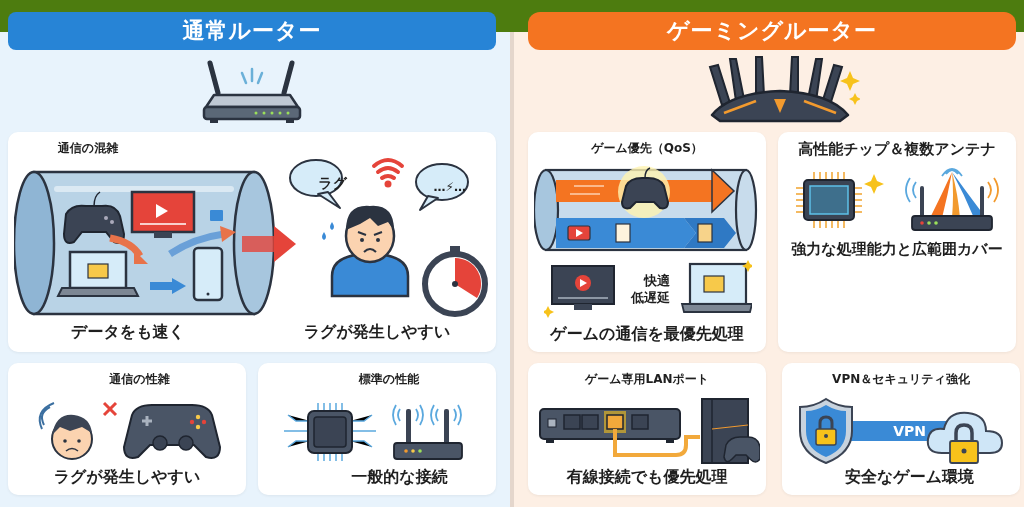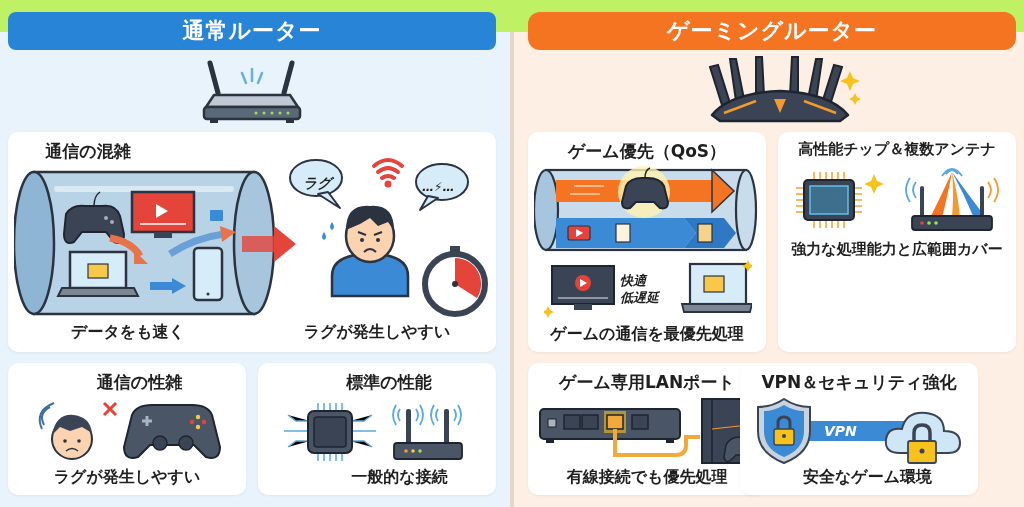--- a/index.html
+++ b/index.html
@@ -1,30 +1,30 @@
 <!DOCTYPE html>
 <html><head>
 <meta charset="utf-8">
 <style>
   * { box-sizing: border-box; margin: 0; padding: 0; }
   html, body { width: 1024px; height: 507px; overflow: hidden; background: #ffffff; font-family: "DejaVu Sans", "Liberation Sans", sans-serif; }
-  .root { position: relative; width: 1024px; height: 507px; background: #bef264; }
+  .root { position: relative; width: 1024px; height: 507px; background: #4d7c0f; }
   .panel { position: absolute; top: 32px; height: 475px; }
   .panel.left { left: 0; width: 510px; background: #e8f3fc; }
   .panel.right { left: 514px; width: 510px; background: #fdefe4; }
   .divider { position: absolute; left: 510px; top: 32px; width: 4px; height: 475px; background: #e4d6cc; }
   .hdr { position: absolute; top: 12px; height: 38px; border-radius: 8px; color: #fff; font-weight: bold; font-size: 22px; display: flex; align-items: center; justify-content: center; letter-spacing: 1px; }
   .hdr.left { left: 8px; width: 488px; background: #2784d6; }
   .hdr.right { left: 528px; width: 488px; background: #f47421; border-radius: 12px; }
   .hero { position: absolute; top: 55px; width: 120px; height: 70px; }
   .card { position: absolute; background: #ffffff; border-radius: 10px; box-shadow: 0 1px 3px rgba(0,0,0,0.06); }
-  .card-title { position: absolute; left: 0; right: 0; text-align: center; font-weight: bold; font-size: 17px; color: #1f1f1f; }
+  .card-title { position: absolute; left: 0; right: 0; text-align: center; font-weight: bold; font-size: 12px; color: #1f1f1f; }
   .card-caption { position: absolute; left: 0; right: 0; text-align: center; font-weight: bold; font-size: 16px; color: #1f1f1f; }
   .illus { position: absolute; }
-  .small-label { position: absolute; font-weight: bold; font-size: 13px; color: #1f1f1f; text-align: left; line-height: 17px; font-style: italic; }
+  .small-label { position: absolute; font-weight: bold; font-size: 13px; color: #1f1f1f; text-align: right; line-height: 17px; }
 </style>
 </head>
 <body>
 
 <div class="root">
 
   <div class="panel left"></div>
   <div class="divider"></div>
   <div class="panel right"></div>
 
@@ -329,21 +329,21 @@
       <g>
         <rect x="166" y="4" width="46" height="64" fill="#3b4454" stroke="#1f2530" stroke-width="2"></rect>
         <line x1="176" y1="4" x2="176" y2="68" stroke="#1f2530" stroke-width="1.5"></line>
         <line x1="176" y1="34" x2="212" y2="30" stroke="#f29a2e" stroke-width="1"></line>
       </g>
       <path d="M190 50 Q194 42 204 42 L212 42 Q222 42 224 52 L224 64 Q220 70 214 64 L210 60 L200 60 L196 64 Q190 70 188 62 Z" fill="#4a5566" stroke="#1f2530" stroke-width="1.5"></path>
     </svg>
     <div class="card-caption" style="top:104px;">有線接続でも優先処理</div>
   </div>
 
-  <div class="card" style="left:740px; top:363px; width:238px; height:132px;">
+  <div class="card" style="left:782px; top:363px; width:238px; height:132px;">
     <div class="card-title" style="top:8px;">VPN＆セキュリティ強化</div>
     <svg class="illus" style="left:14px; top:34px; width:210px; height:68px;" viewBox="0 0 210 68">
       <rect x="50" y="24" width="100" height="20" fill="#3a8ad6"></rect>
       <g>
         <path d="M30 2 Q42 10 56 10 L56 34 Q56 56 30 66 Q4 56 4 34 L4 10 Q18 10 30 2 Z" fill="#c8d3de" stroke="#3b4454" stroke-width="2"></path>
         <path d="M30 8 Q40 14 50 14 L50 34 Q50 52 30 60 Q10 52 10 34 L10 14 Q20 14 30 8 Z" fill="#3a8ad6"></path>
         <path d="M24 32 L24 26 Q24 20 30 20 Q36 20 36 26 L36 32" stroke="#3b4454" stroke-width="3" fill="none"></path>
         <rect x="20" y="32" width="20" height="16" rx="2" fill="#f7c21b" stroke="#3b4454" stroke-width="1.5"></rect>
         <circle cx="30" cy="39" r="2" fill="#3b4454"></circle>
       </g>

